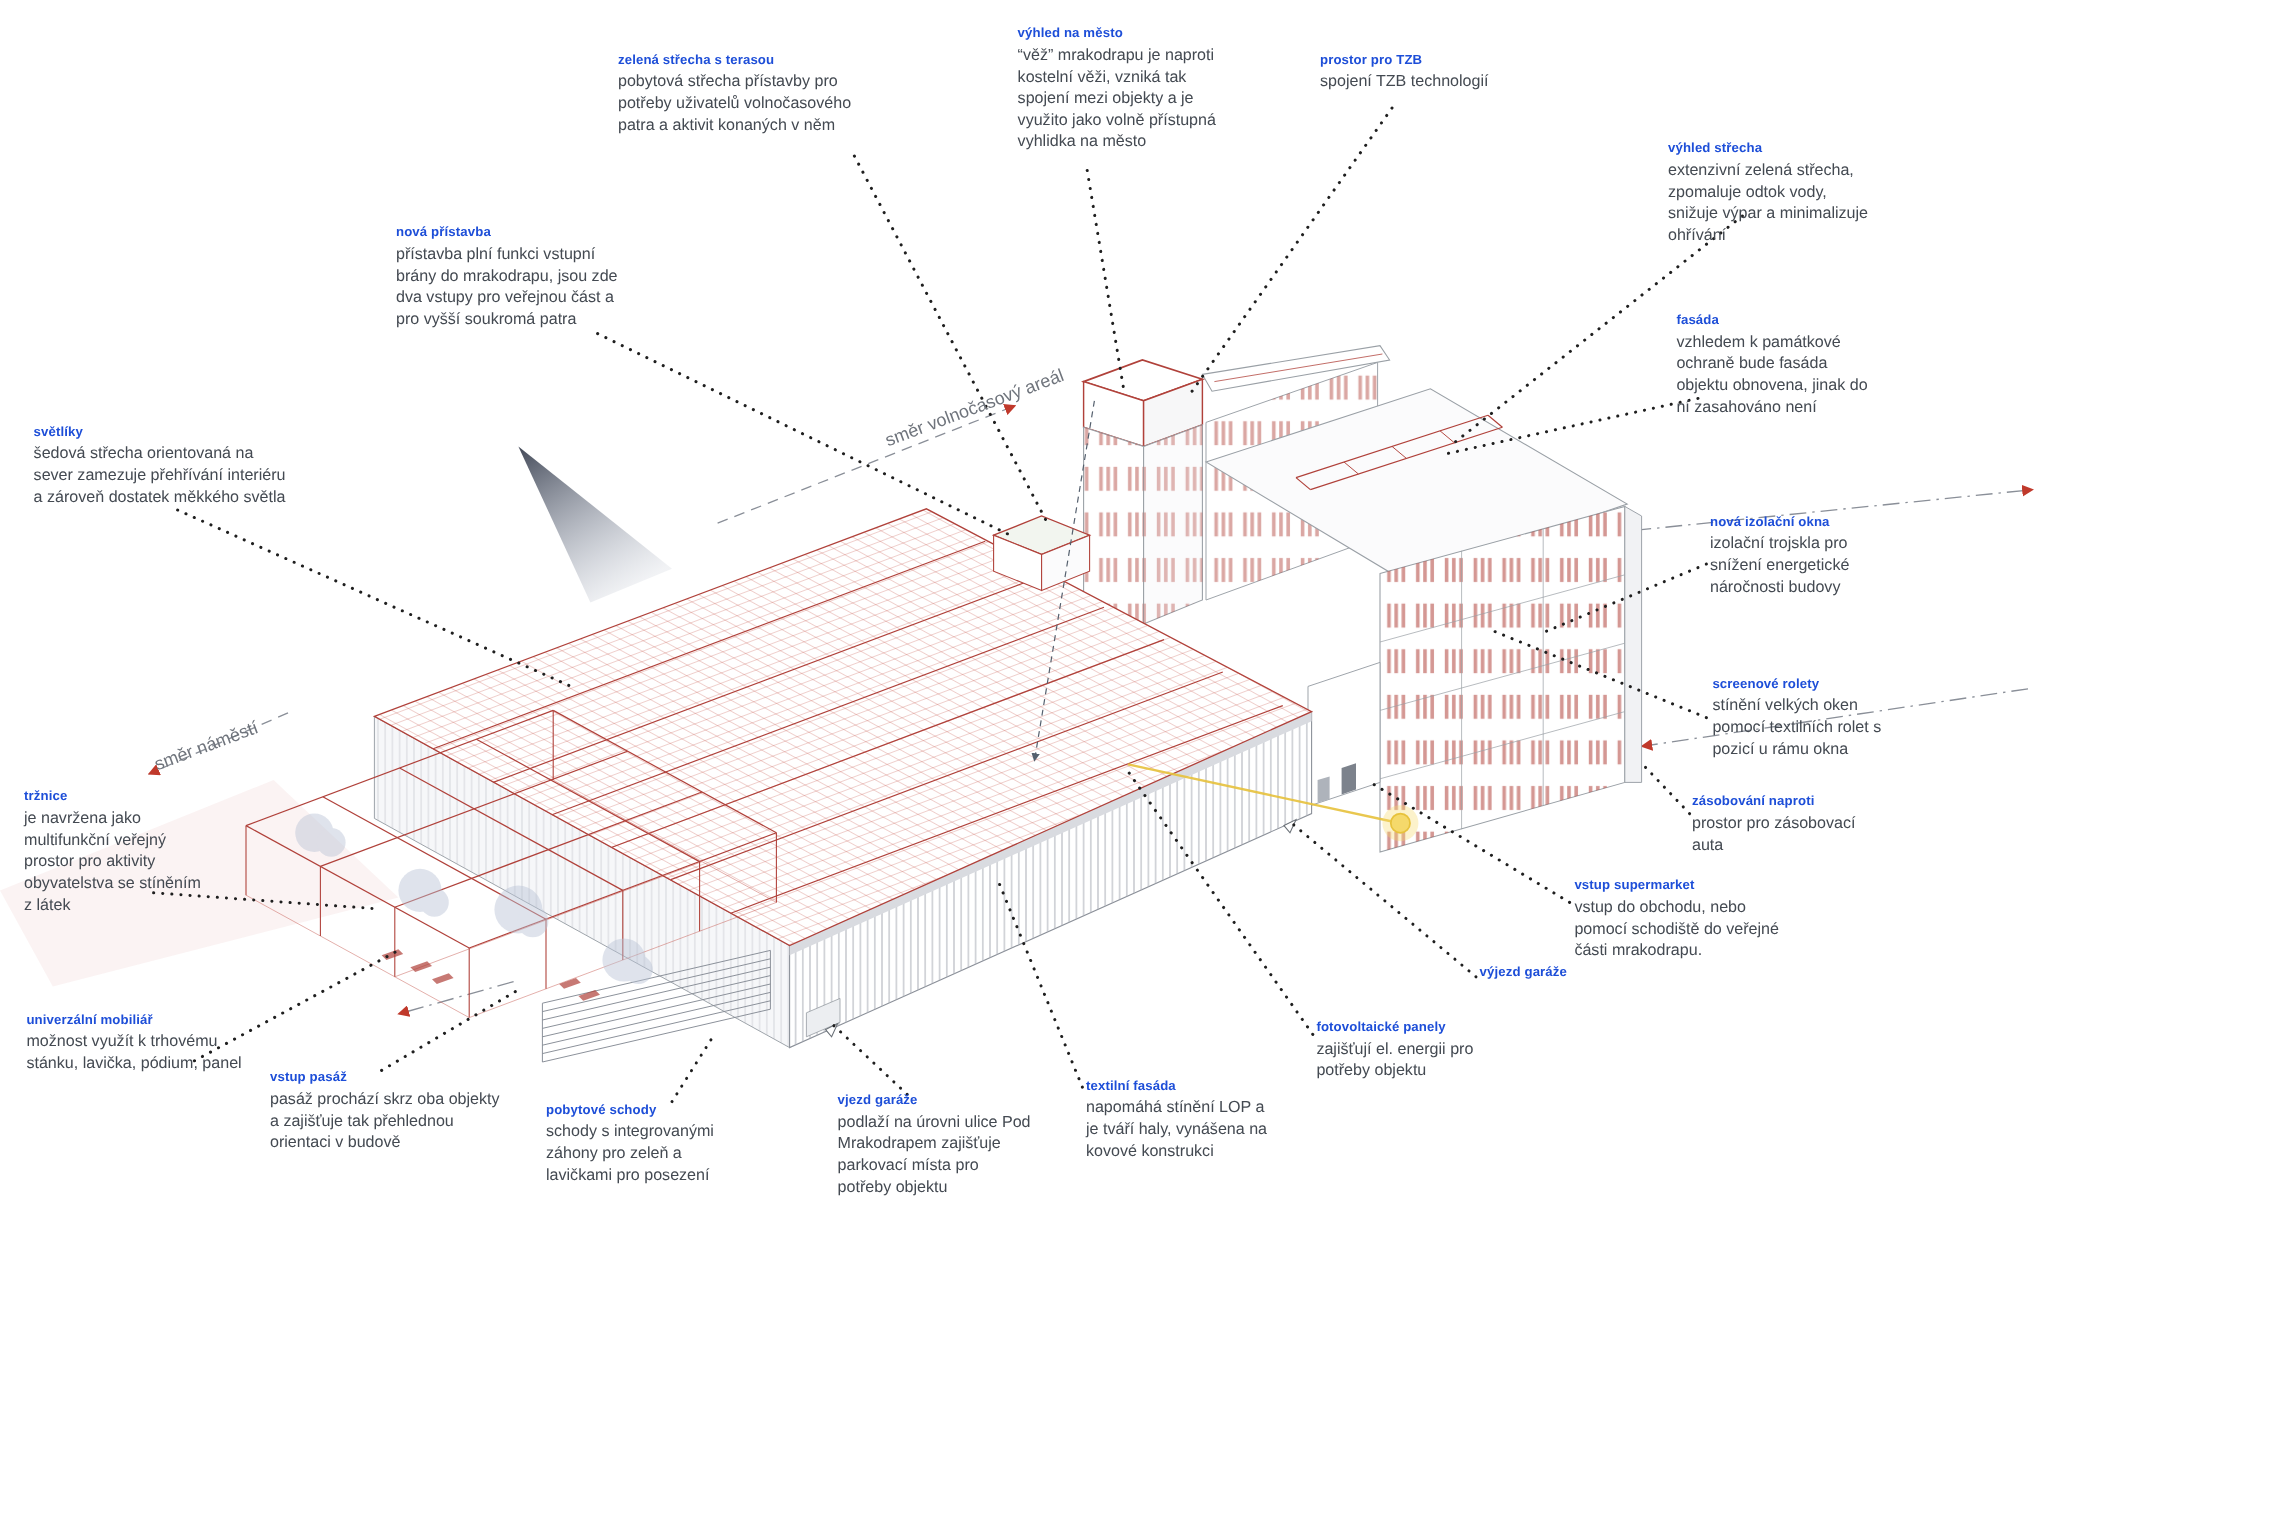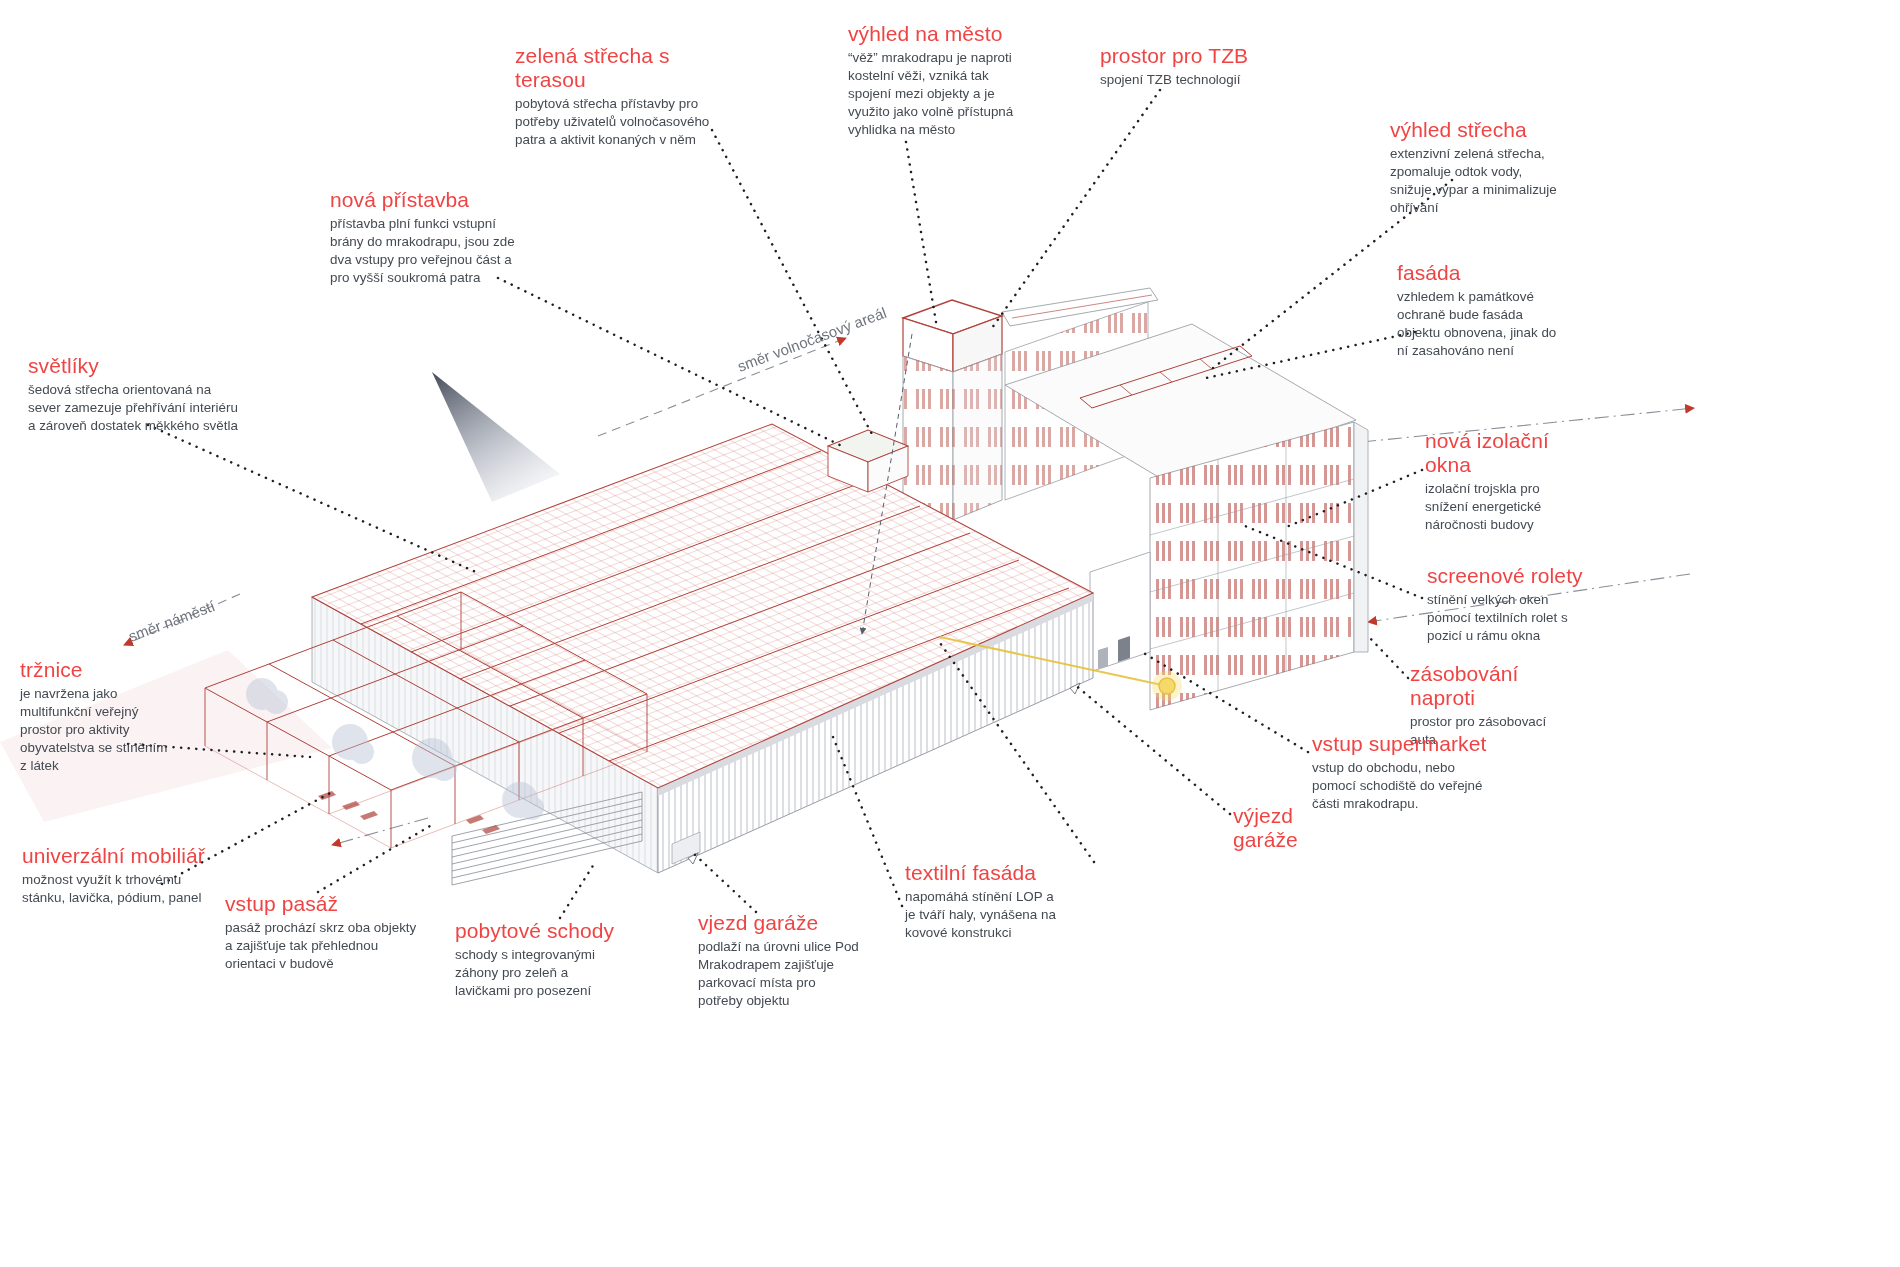--- a/index.html
+++ b/index.html
@@ -7,21 +7,21 @@
     position:relative;
     width:1900px;height:1267px;
     background:#ffffff;
     font-family:"Liberation Sans","DejaVu Sans",sans-serif;
     overflow:hidden;
   }
   .drawing{position:absolute;left:0;top:0;width:1900px;height:1267px;}
   .ann{position:absolute;text-align:left;}
   .ann h3{
     margin:0 0 3px 0;
-    font-size:21px;font-weight:400;color:#ef4444;letter-spacing:.1px;
+    font-size:11px;font-weight:700;color:#1d4ed8;letter-spacing:.1px;
   }
   .ann p{
     margin:0;
     font-size:13.4px;line-height:1.34;color:#444a52;
   }
   .ann p:empty{display:none;}
 </style>
 </head>
 <body>
 
@@ -279,22 +279,26 @@
   <div class="ann" style="left:1312px;top:732px;width:175px">
     <h3>vstup supermarket</h3>
     <p>vstup do obchodu, nebo pomocí schodiště do veřejné části mrakodrapu.</p>
   </div>
 
   <div class="ann" style="left:1233px;top:804px;width:130px">
     <h3>výjezd garáže</h3>
 
   </div>
 
-
-  <div class="ann" style="left:905px;top:861px;width:160px">
+  <div class="ann" style="left:1097px;top:850px;width:150px">
+    <h3>fotovoltaické panely</h3>
+    <p>zajišťují el. energii pro potřeby objektu</p>
+  </div>
+
+  <div class="ann" style="left:905px;top:899px;width:160px">
     <h3>textilní fasáda</h3>
     <p>napomáhá stínění LOP a je tváří haly, vynášena na kovové konstrukci</p>
   </div>
 
   <div class="ann" style="left:698px;top:911px;width:165px">
     <h3>vjezd garáže</h3>
     <p>podlaží na úrovni ulice Pod Mrakodrapem zajišťuje parkovací místa pro potřeby objektu</p>
   </div>
 
   <div class="ann" style="left:455px;top:919px;width:165px">

